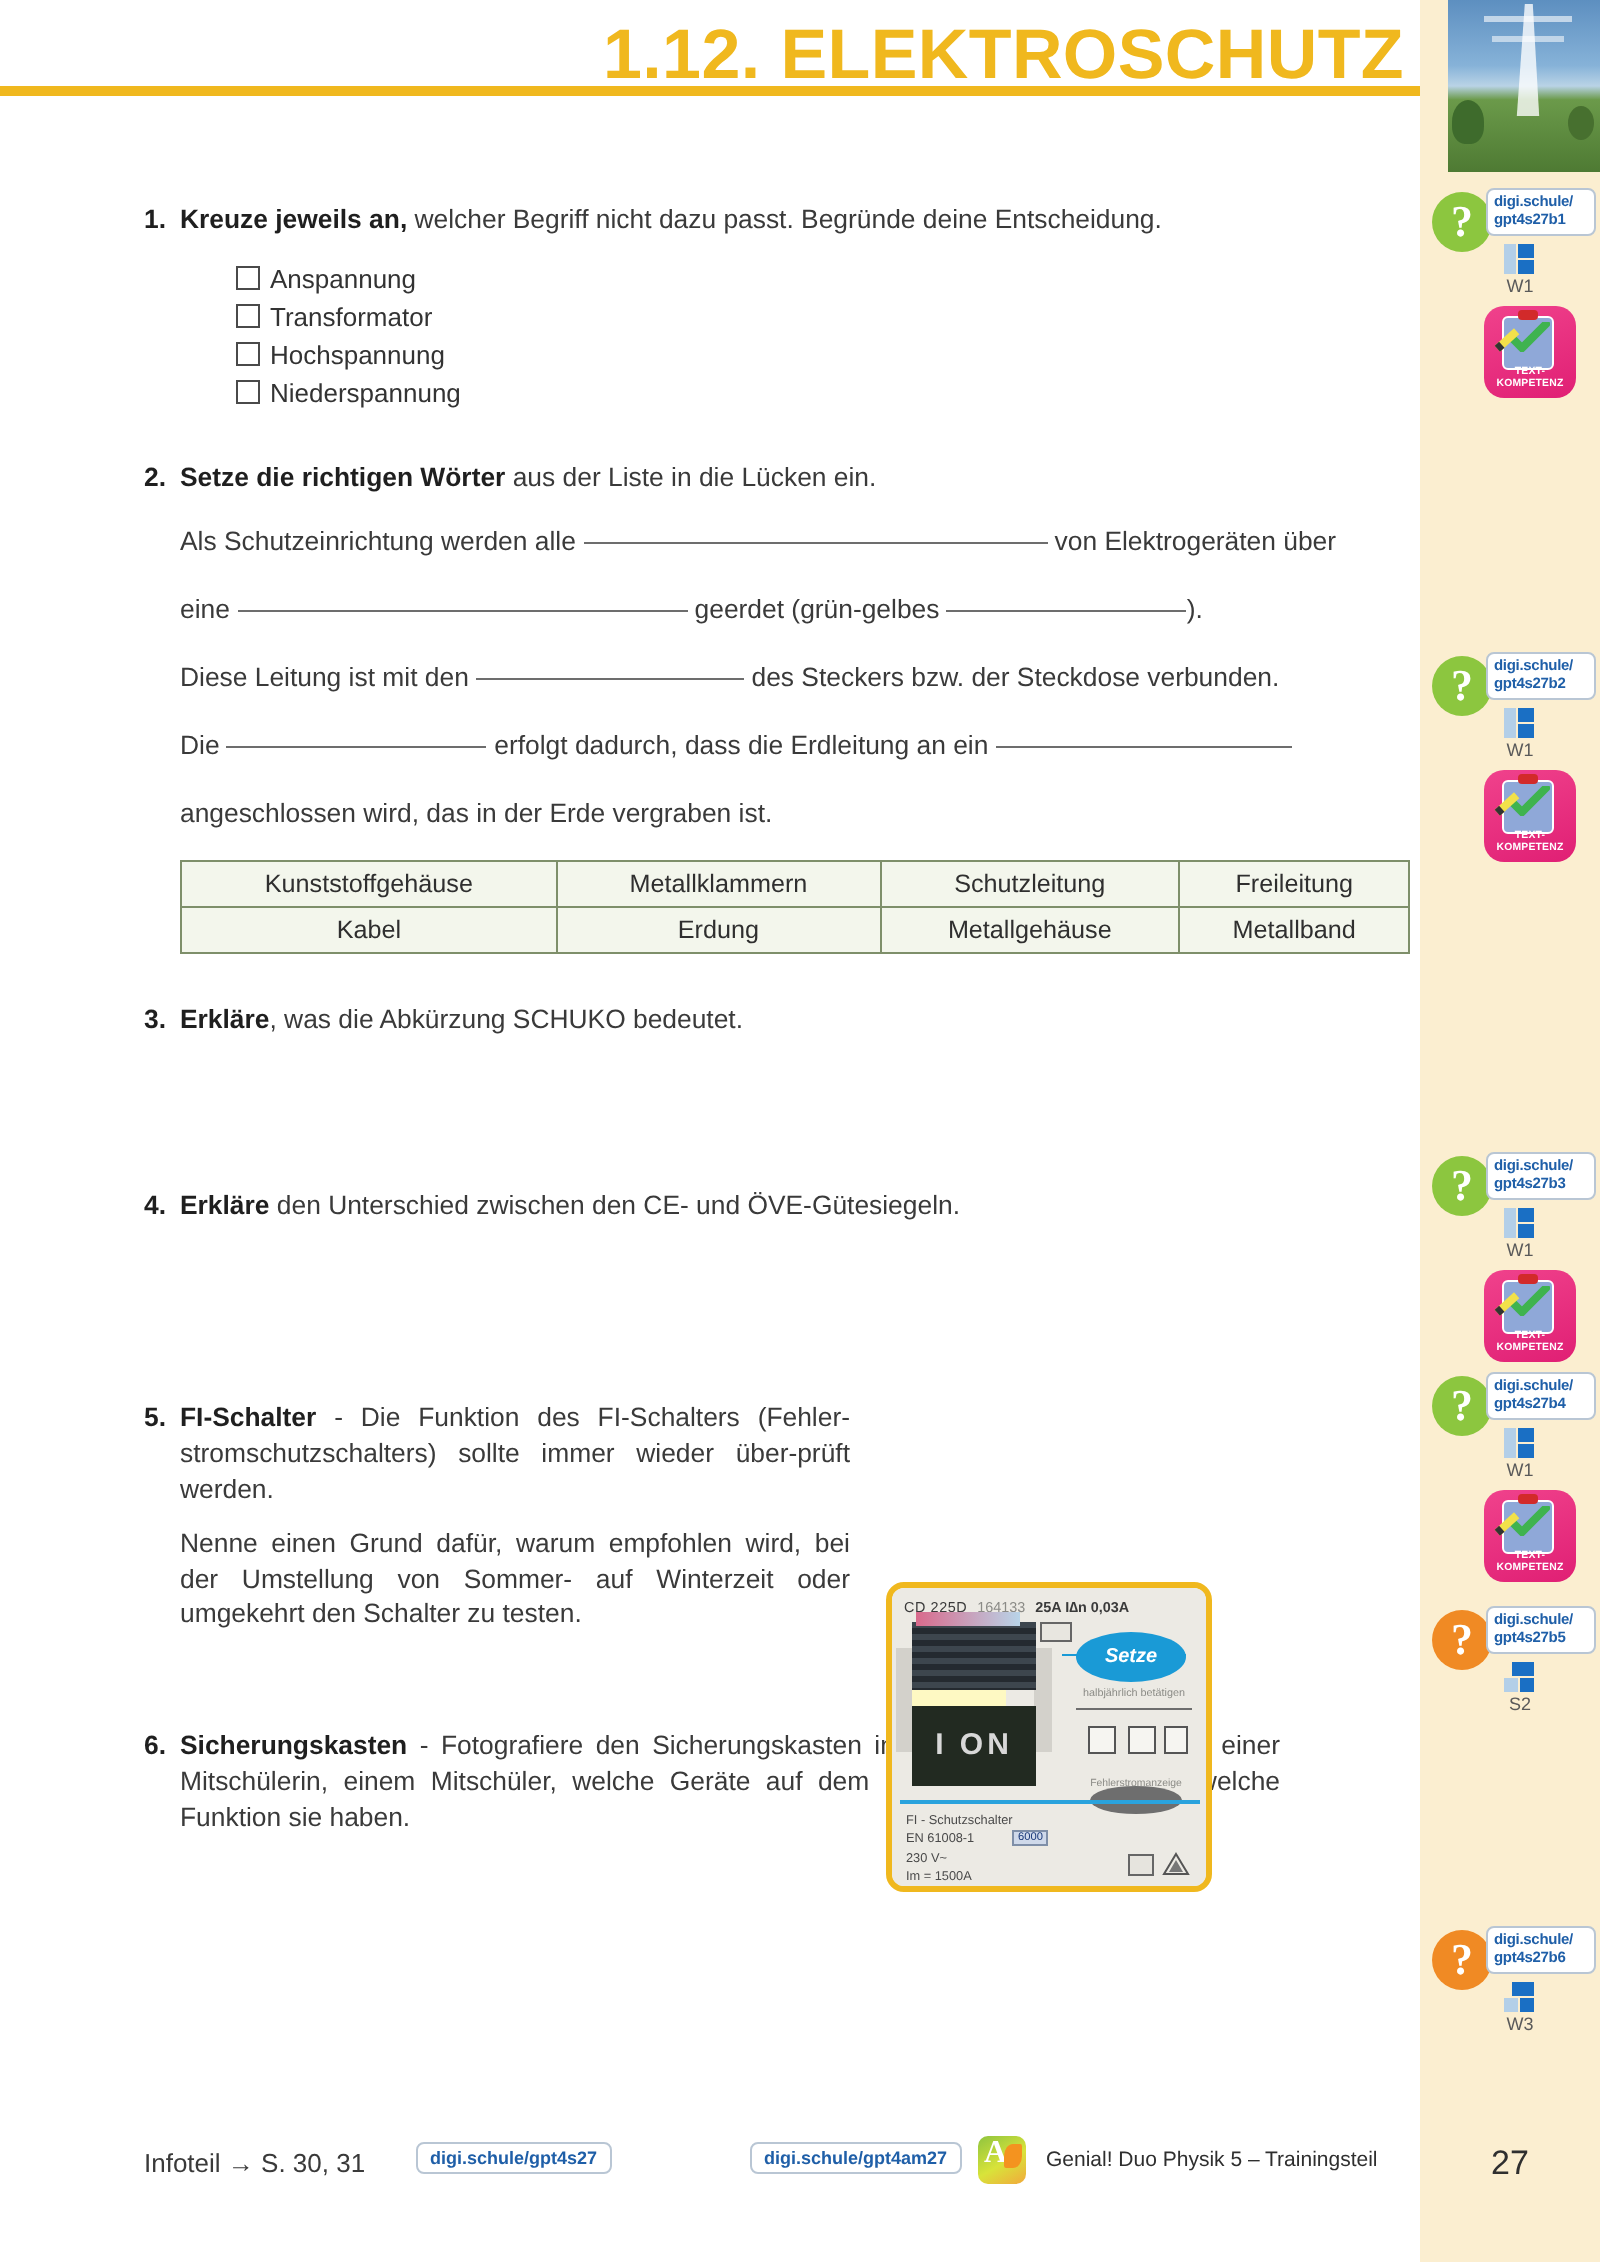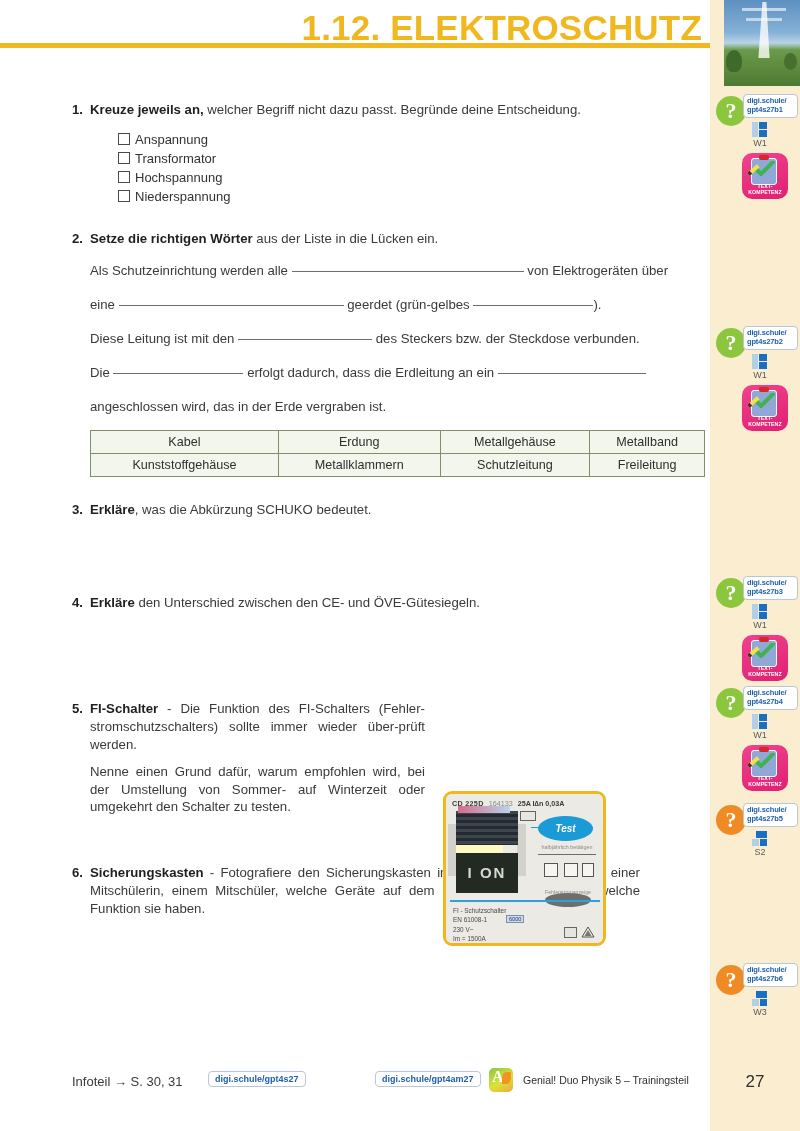--- a/index.html
+++ b/index.html
@@ -183,21 +183,21 @@
     border: 3px solid #f0b81e;
     border-radius: 9px;
     overflow: hidden;
   }
   .fi-inner { position: absolute; inset: 0; background: #eceae4; }
   .fi-toprow {
     position: absolute; left: 6px; top: 5px; right: 4px;
     font-size: 7.2px; color: #3a3a3a; font-family: "Liberation Sans", sans-serif;
     display: flex; gap: 5px; align-items: baseline;
   }
-  .fi-toprow .d1 { font-weight: bold; letter-spacing: .3px; }
+  .fi-toprow .d1 { font-weight: normal; letter-spacing: .3px; }
   .fi-toprow .d2 { color: #8a8a86; }
   .fi-toprow .d3 { font-weight: bold; }
   .fi-smallbox {
     position: absolute; left: 74px; top: 17px; width: 16px; height: 10px;
     border: 1px solid #666; background: #e8e6e0;
   }
   .fi-lever {
     position: absolute; left: 10px; top: 17px; width: 47px; height: 82px;
     background: #fef9c3; border-radius: 2px;
   }
@@ -507,30 +507,30 @@
           <span class="blank" style="width:148px"></span>
         </div>
         <div>
           <span>angeschlossen wird, das in der Erde vergraben ist.</span>
         </div>
       </div>
 
       <table class="wordtable" style="margin-left:90px">
         <tbody>
             <tr>
+          <td>Kunststoffgehäuse</td>
+          <td>Metallklammern</td>
+          <td>Schutzleitung</td>
+          <td>Freileitung</td>
+        </tr>
+        <tr>
           <td>Kabel</td>
           <td>Erdung</td>
           <td>Metallgehäuse</td>
           <td>Metallband</td>
-        </tr>
-        <tr>
-          <td>Kunststoffgehäuse</td>
-          <td>Metallklammern</td>
-          <td>Schutzleitung</td>
-          <td>Freileitung</td>
         </tr>
       </tbody>
         </table>
     </div>
 
     <div class="task" style="margin-top:24px">
       <div class="task-head" style="padding-left:68px">
         <span class="task-num">3.</span>
         <span class="task-body"><span class="b">Erkläre</span><span>, was die Abkürzung SCHUKO bedeutet.</span></span>
       </div>
@@ -573,21 +573,21 @@
       <div class="fi-sideL"></div>
       <div class="fi-sideR"></div>
 
       <div class="fi-lever">
         <div class="fi-lever-top"></div>
         <div class="fi-lever-on">I ON</div>
       </div>
       <div class="fi-strip"></div>
 
       <div class="fi-testline"></div>
-      <div class="fi-test">Test</div>
+      <div class="fi-test">Setze</div>
       <div class="fi-testcaption">halbjährlich betätigen</div>
 
       <div class="fi-diagram">
         <div class="dbox" style="left:6px; top:8px; width:14px; height:14px;"></div>
         <div class="dbox" style="left:26px; top:8px; width:14px; height:14px;"></div>
         <div class="dbox" style="left:44px; top:8px; width:12px; height:14px;"></div>
       </div>
       <div class="fi-diagcap">Fehlerstromanzeige</div>
 
       <div class="fi-oval"></div>

